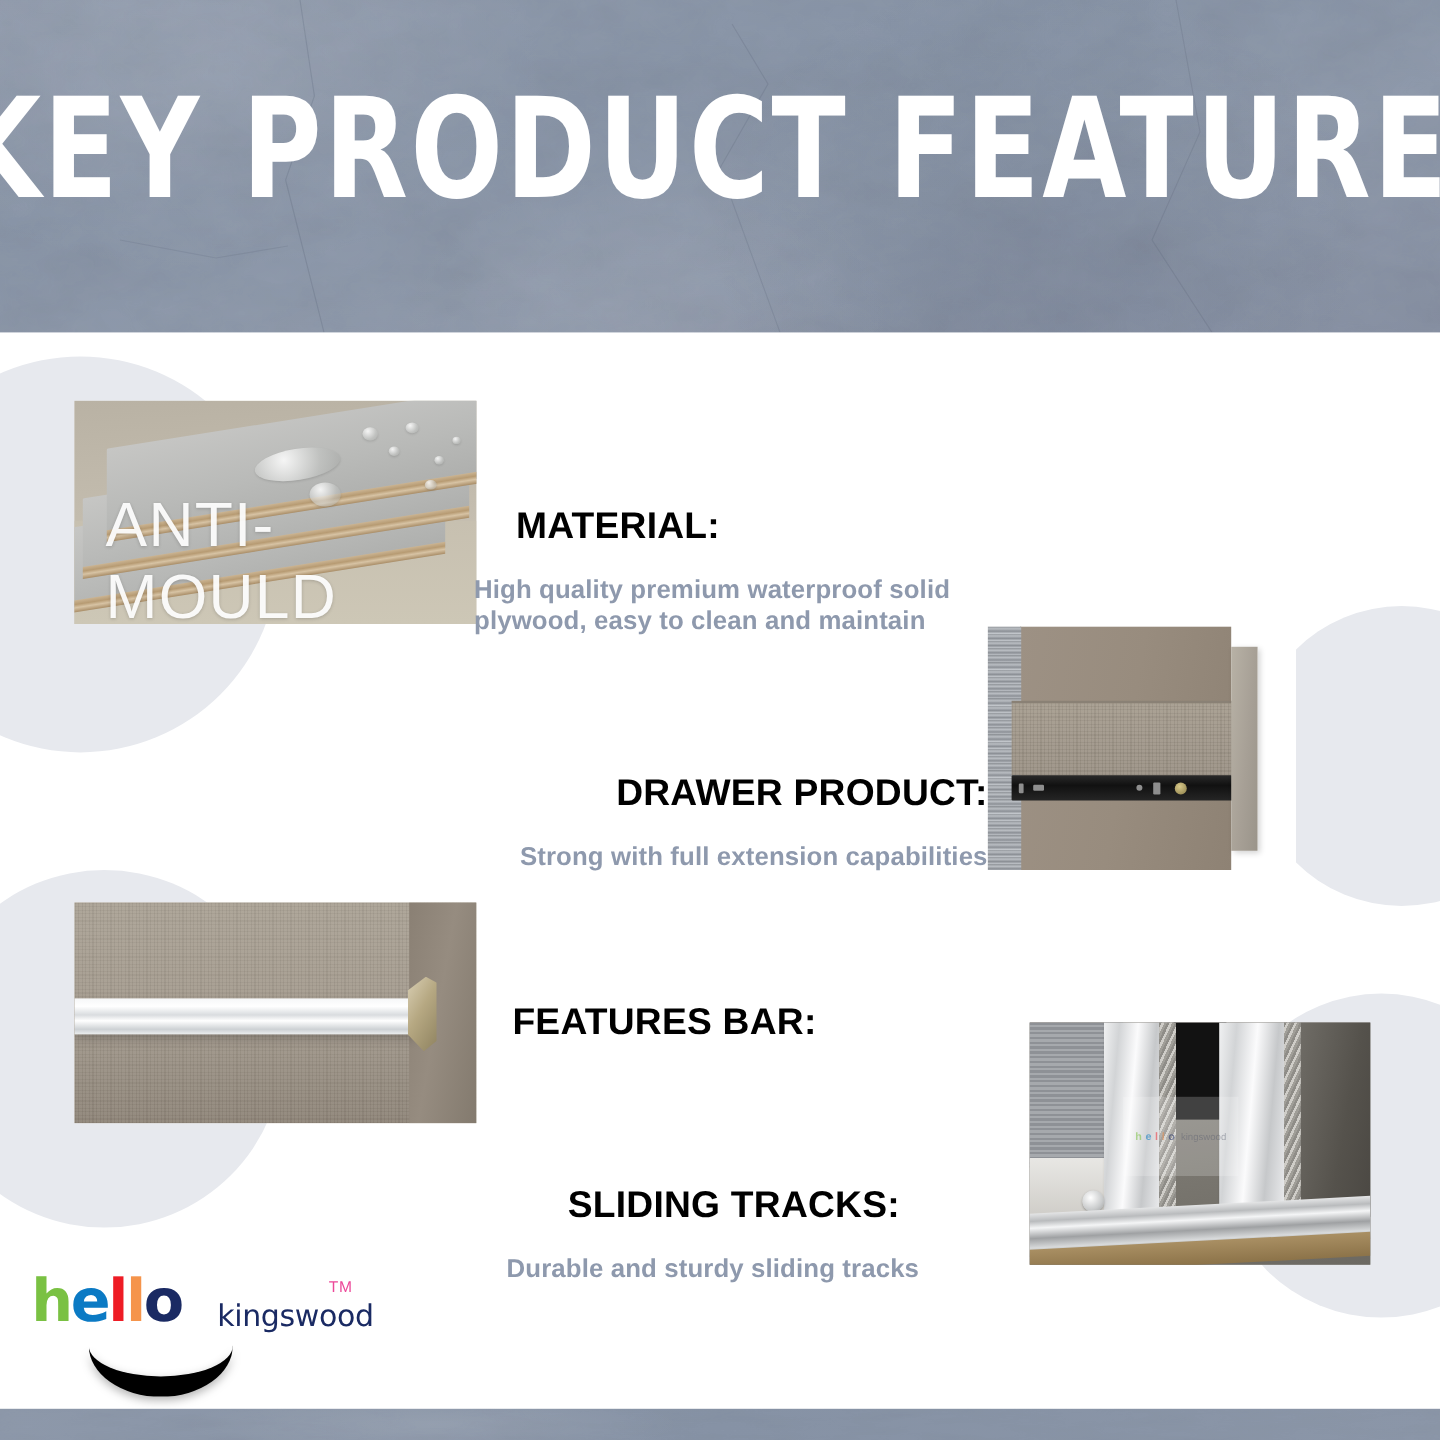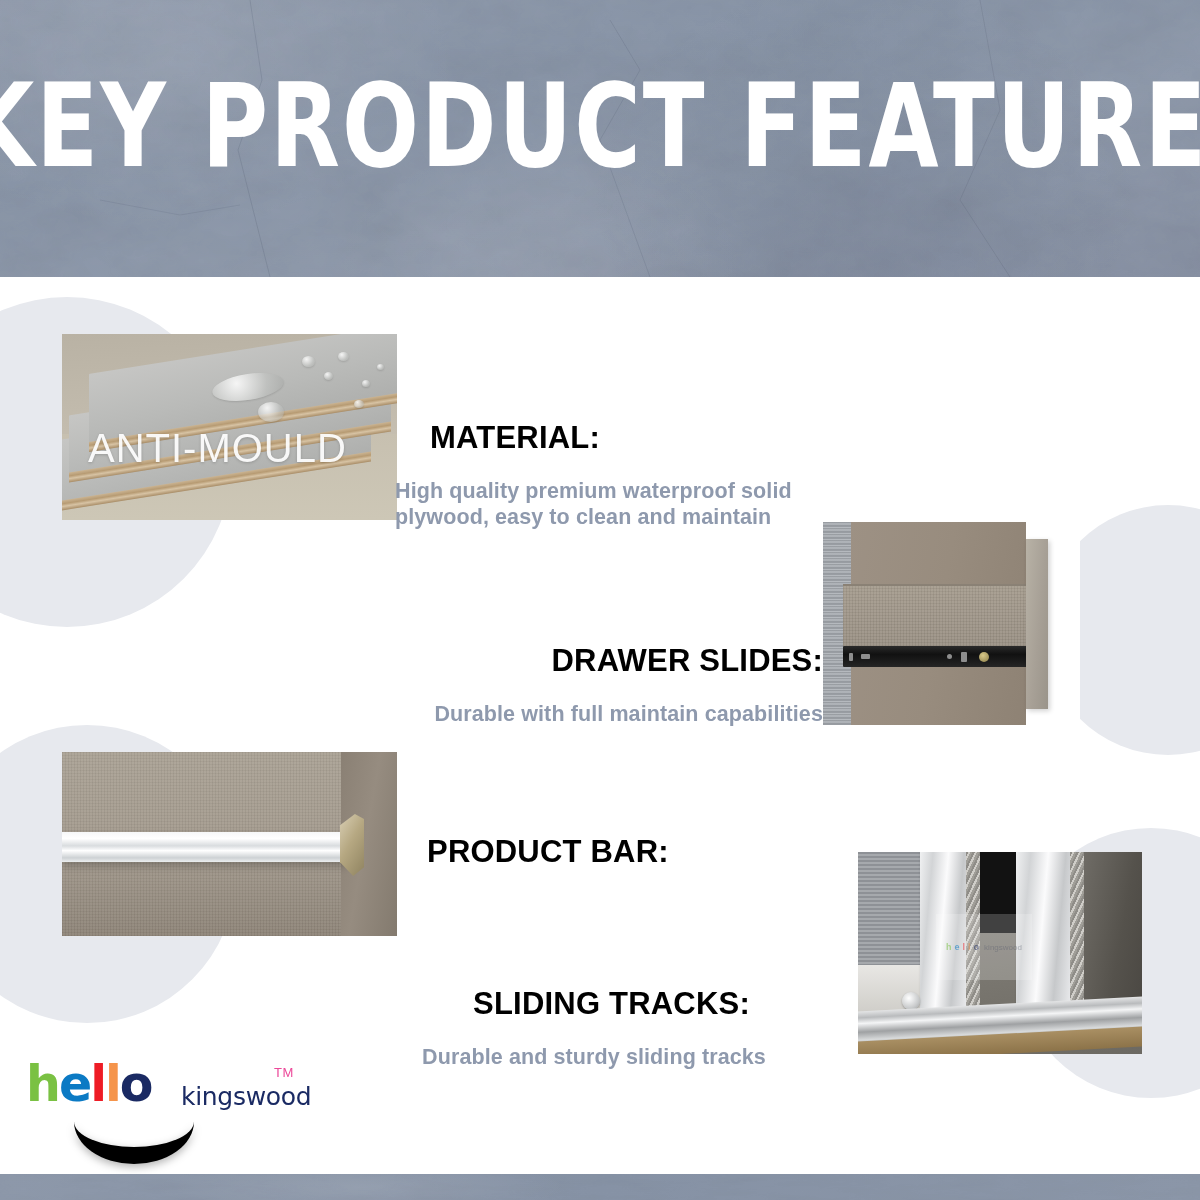--- a/index.html
+++ b/index.html
@@ -72,23 +72,23 @@
   .s2 { left:2%;   top:30%; width:96%; height:34%; transform:skewY(-9deg); }
   .s1 { left:8%;   top:8%;  width:94%; height:40%; transform:skewY(-9deg); }
   .sheet .face { border-radius:1px; }
   .drop { position:absolute; border-radius:50%;
     background:radial-gradient(circle at 35% 30%, rgba(255,255,255,.85), rgba(196,198,196,.55) 60%, rgba(150,152,150,.35));
     box-shadow:0 1px 2px rgba(0,0,0,.12); }
   .drop-big { width:72px; height:26px; border-radius:50%/50%;
     left:150px; top:40px; transform:rotate(-9deg); }
   .drop-m { width:26px; height:20px; left:196px; top:68px; }
   .ovl-label {
-    position:absolute; left:26px; top:92px;
+    position:absolute; left:26px; top:74px;
     color:rgba(255,255,255,.93);
-    font-size:40px; font-weight:400; letter-spacing:1px;
+    font-size:52px; font-weight:400; letter-spacing:1px;
     font-family:"Liberation Sans", sans-serif;
     text-shadow:0 1px 3px rgba(0,0,0,.18);
   }
 
   
   .ph-drawer { left:823px; top:522px; width:257px; height:203px; background:#fff; }
   .dw-panel { position:absolute; left:27px; top:0; width:176px; height:100%;
     background:linear-gradient(100deg,#9d9184 0%,#988c7e 50%,#8e8274 100%); }
   .dw-strip { position:absolute; left:0; top:0; width:28px; height:100%;
     background:repeating-linear-gradient(180deg,#8f9398 0px,#b9bdc2 2px,#8b8f95 4px,#c3c7cc 6px); }
@@ -299,33 +299,33 @@
       <i></i>
         <i></i>
         <i></i>
         <i></i>
         <i></i>
     </div>
     <div class="dw-front"></div>
   </div>
 
   <div class="txt t-drawer">
-    <h2>DRAWER SLIDES:</h2>
-    <p>Durable with full maintain capabilities</p>
+    <h2>DRAWER PRODUCT:</h2>
+    <p>Strong with full extension capabilities</p>
   </div>
 
   <div class="photo ph-bar">
     <div class="hb-wall"></div>
     <div class="hb-right"></div>
     <div class="hb-rail"></div>
     <div class="hb-bracket"></div>
   </div>
 
   <div class="txt t-bar">
-    <h2>PRODUCT BAR:</h2>
+    <h2>FEATURES BAR:</h2>
   </div>
 
   <div class="photo ph-track">
     <div class="tk-back"></div>
     <div class="tk-wall"></div>
     <div class="tk-plinth"></div>
     <div class="tk-dark"></div>
     <div class="tk-open"></div>
     <div class="tk-door tk-d1"></div>
     <div class="tk-felt tk-f1"></div>

